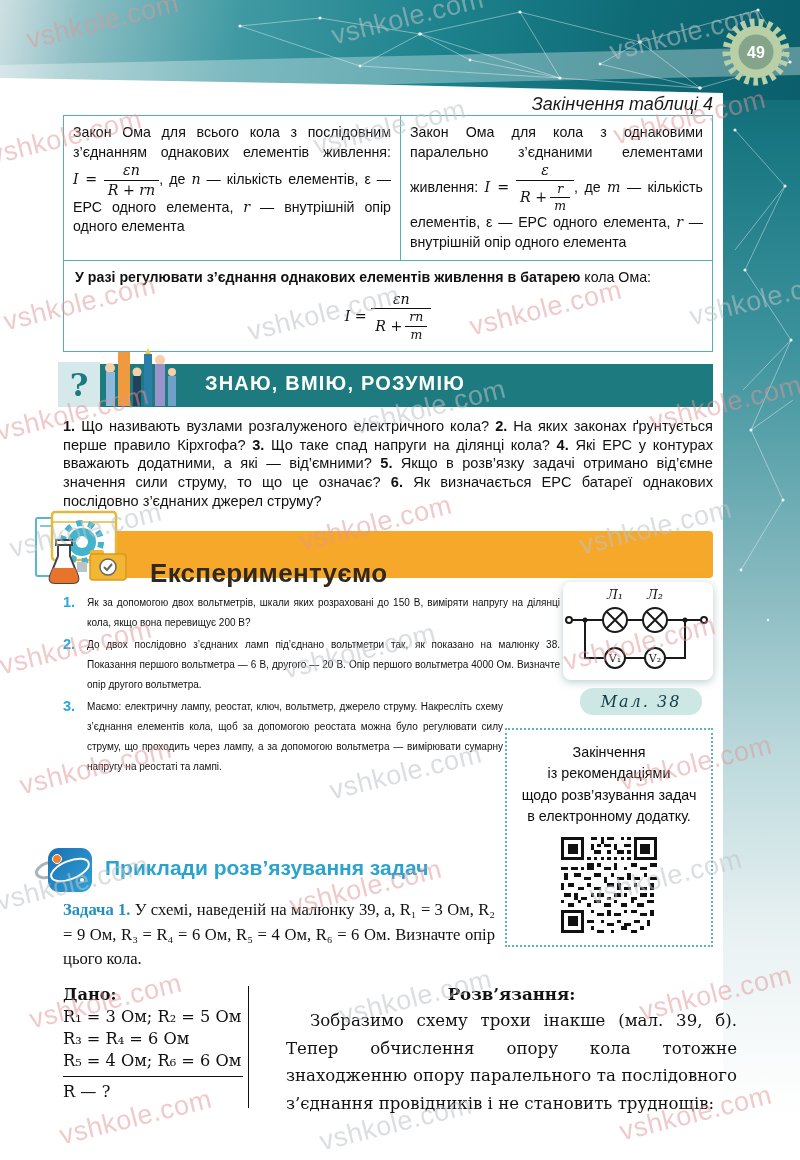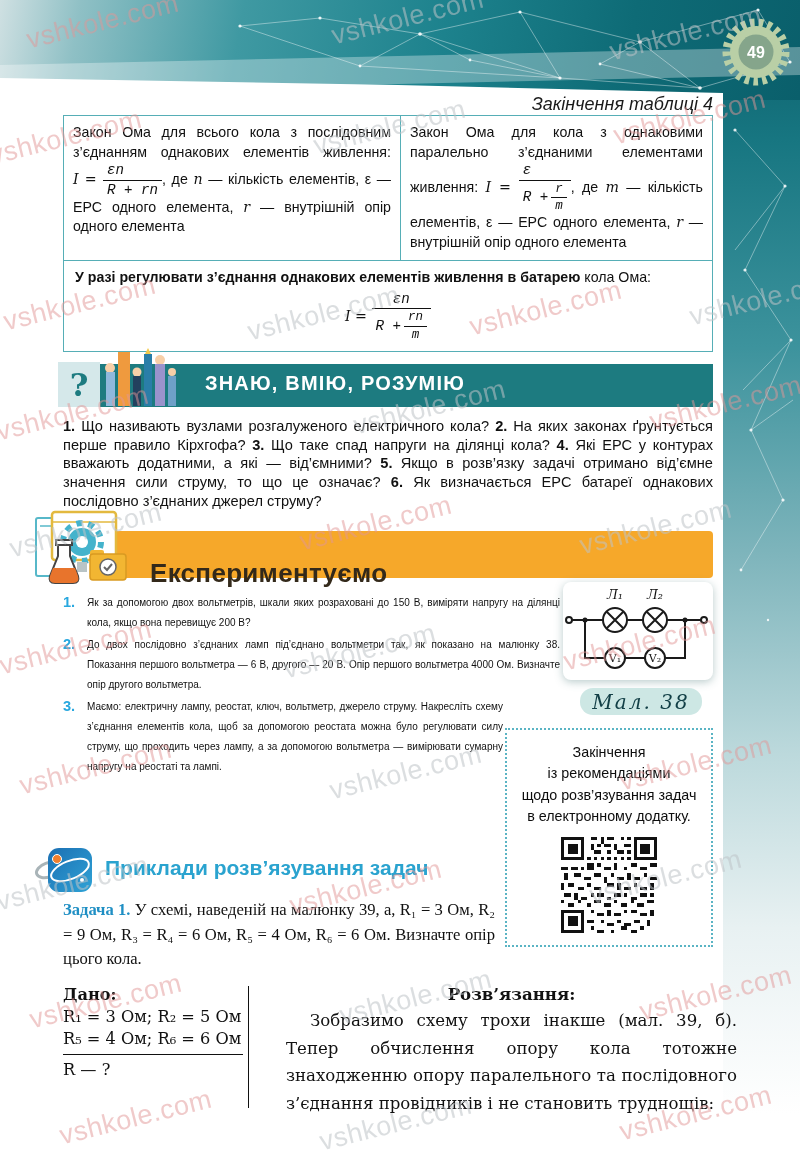--- a/index.html
+++ b/index.html
@@ -29,21 +29,21 @@
   .lt-row1{display:flex;}
   .lt-cell{padding:7px 9px 8px;text-align:justify;}
   .lt-left{width:318px;border-right:1.4px solid #56aeb6;flex:none;}
   .lt-right{flex:1;}
   .lt-row2{border-top:1.4px solid #56aeb6;padding:7px 11px 9px;}
   .formula-line{text-align:center;margin-top:3px;}
 
   
   .math{font-family:"DejaVu Serif",serif;font-style:italic;white-space:nowrap;}
   .mvar{font-family:"DejaVu Serif",serif;font-style:italic;}
-  .frac{display:inline-block;vertical-align:middle;line-height:1.15;font-family:Liberation Mono, monospace;}
+  .frac{display:inline-block;vertical-align:middle;text-align:center;line-height:1.15;}
   .frac .fnum{display:block;border-bottom:1.2px solid #111;padding:0 4px 1px;}
   .frac .fden{display:block;padding:1px 4px 0;}
   .fden-flex{display:inline-flex;align-items:center;gap:3px;}
   .frac .frac{font-size:0.88em;}
 
   
   .know-q{position:absolute;left:58px;top:362px;width:42px;height:45px;background:#d5e8ea;
     display:flex;align-items:center;justify-content:center;font-family:"DejaVu Serif",serif;
     font-weight:bold;font-size:32px;color:#1d7b80;z-index:3;}
   .know-bar{position:absolute;left:100px;top:364px;width:613px;height:43px;background:#1d7b80;z-index:3;}
@@ -63,21 +63,21 @@
   .exp-item{display:flex;margin-bottom:2px;}
   .exp-item.narrow{width:440px;}
   .exp-num{width:24px;flex:none;font-weight:bold;color:#29a8df;font-size:14.6px;line-height:18.7px;}
   .exp-text{flex:1;font-size:10px;line-height:20px;text-align:justify;}
 
   
   .fig-card{position:absolute;left:563px;top:582px;width:150px;height:98px;background:#fff;
     border-radius:8px;box-shadow:0 2px 8px rgba(100,140,140,0.45);z-index:3;}
   .fig-caption{position:absolute;left:580px;top:688px;width:122px;height:27px;background:#cde7e4;
     border-radius:13px;display:flex;align-items:center;justify-content:center;
-    font-family:"DejaVu Serif",serif;font-style:italic;font-size:20px;color:#123f46;
+    font-family:"DejaVu Serif",serif;font-style:italic;font-size:16px;color:#123f46;
     letter-spacing:2px;z-index:3;}
   .cw{stroke:#1a1a1a;stroke-width:2;fill:none;}
   .clbl{font-family:"DejaVu Serif",serif;font-style:italic;font-size:13px;fill:#111;}
   .cvl{font-family:"DejaVu Serif",serif;font-size:11px;fill:#111;}
 
   
   .qr-box{position:absolute;left:505px;top:728px;width:208px;height:219px;
     border:2px dotted #5ab4c4;box-sizing:border-box;text-align:center;z-index:3;background:#fff;}
   .qr-text{margin-top:12px;font-size:14.3px;line-height:1.5;color:#0d0d0d;}
   .qr-svg{display:block;margin:9px auto 0;}
@@ -303,20 +303,21 @@
     <circle cx="23" cy="16" r="4.5" fill="#f07f2e" stroke="#fff" stroke-width="1"></circle>
     <circle cx="48" cy="37" r="2" fill="#fff"></circle>
   </svg>
   <div class="ex-title">Приклади розв’язування задач</div>
 
   <p class="task"><b class="task-label">Задача 1.</b><span> У схемі, наведеній на малюнку 39, а, R₁ = 3 Ом, R₂ = 9 Ом, R₃ = R₄ = 6 Ом, R₅ = 4 Ом, R₆ = 6 Ом. Визначте опір цього кола.</span></p>
 
   <div class="given">
     <b>Дано:</b>
     <div>R₁ = 3 Ом; R₂ = 5 Ом</div>
+    <div>R₃ = R₄ = 6 Ом</div>
     <div>R₅ = 4 Ом; R₆ = 6 Ом</div>
     <div class="find">R — ?</div>
   </div>
   <div class="vdiv"></div>
   <div class="sol">
     <div class="sol-label">Розв’язання:</div>
     <p class="sol-text">Зобразимо схему трохи інакше (мал. 39, б). Тепер обчислення опору кола тотожне знаходженню опору паралельного та послідовного з’єднання провідників і не становить труднощів:</p>
   </div>
 
   <span class="wm wm-p" style="left:25px;top:6px">vshkole.com</span>

